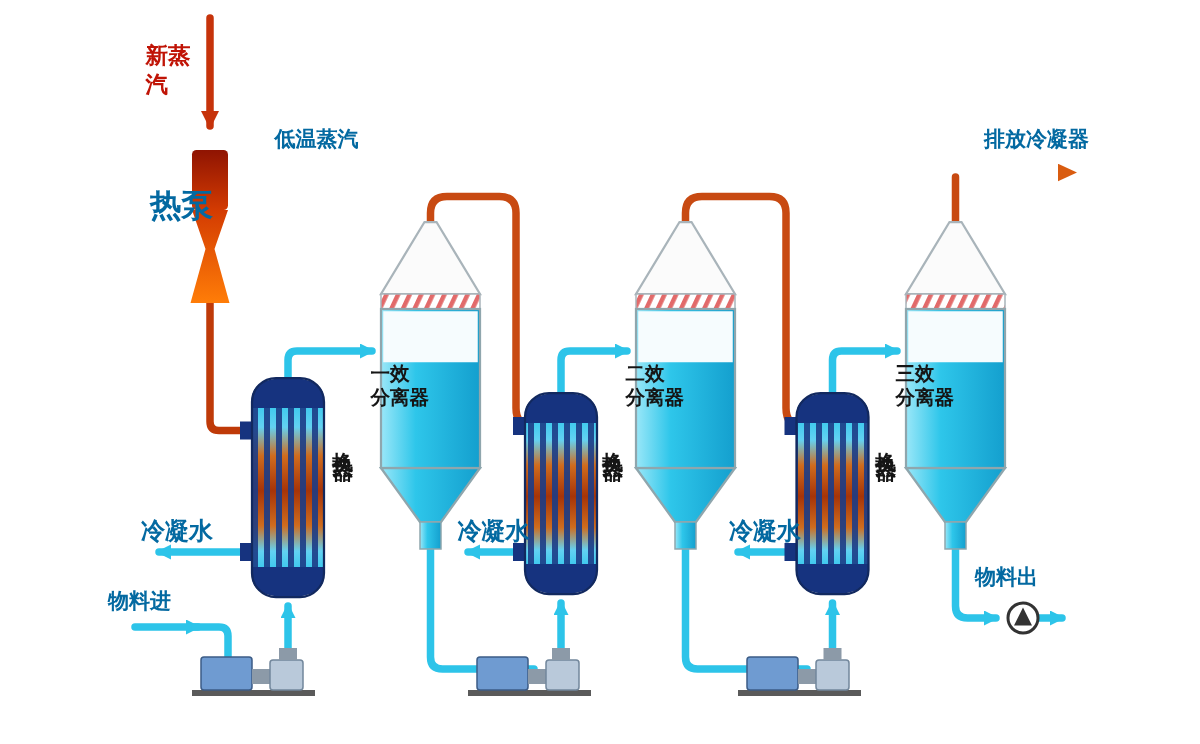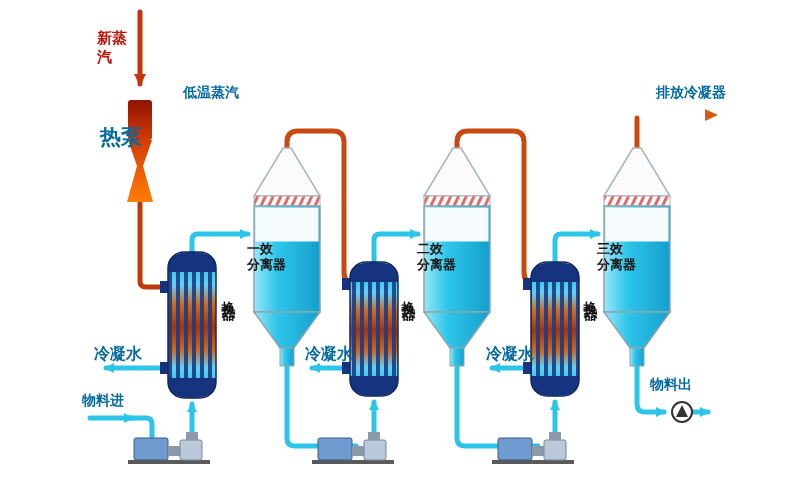--- a/index.html
+++ b/index.html
@@ -204,16 +204,16 @@
 </div>
 
 <div class="vlbl" style="left:220px">换热器</div>
 <div class="vlbl" style="left:400px">换热器</div>
 <div class="vlbl" style="left:582px">换热器</div>
 
 <div class="lbl cond" style="left:94px;top:344px">冷凝水</div>
 <div class="lbl cond" style="left:305px;top:344px">冷凝水</div>
 <div class="lbl cond" style="left:486px;top:344px">冷凝水</div>
 
-<div class="lbl" style="left:82px;top:392px">物料进</div>
+<div class="lbl" style="left:72px;top:392px">物料进</div>
 <div class="lbl" style="left:650px;top:376px">物料出</div>
 
 </div>
 
 </body></html>

